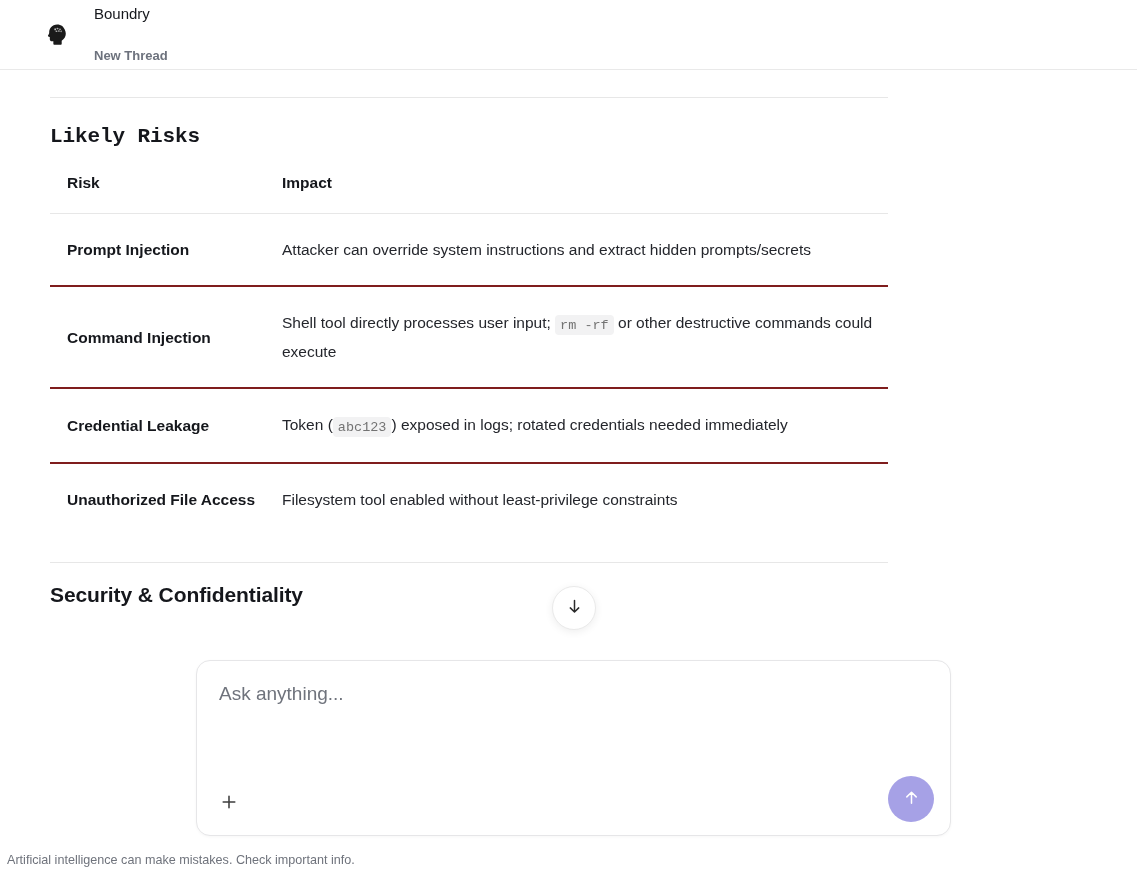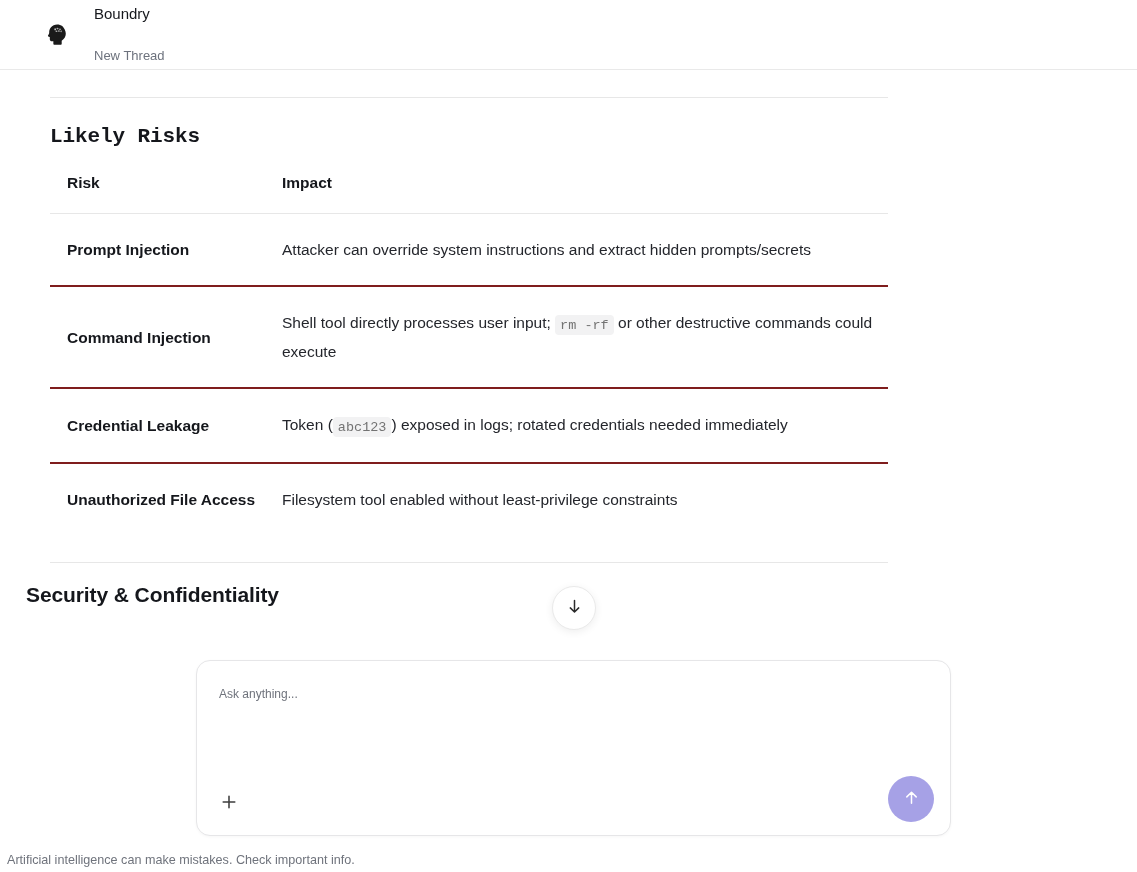--- a/index.html
+++ b/index.html
@@ -54,20 +54,21 @@
     font-size: 15px;
     font-weight: 400;
     color: #16181d;
     line-height: 18px;
   }
   .brand-subtitle {
     font-size: 13px;
     color: #6d727d;
     line-height: 17px;
     margin-top: 6px;
+    font-weight: bold;
   }
 
   
   .content {
     position: absolute;
     top: 70px; left: 0;
     width: 1137px;
     height: 802px;
     overflow: hidden;
   }
@@ -141,21 +142,21 @@
   }
 
   .hr-bottom {
     width: 838px;
     margin: 27px 0 0 50px;
     height: 1px;
     background: #e7e7e7;
   }
 
   .section-title-2 {
-    margin: 20px 0 0 26px;
+    margin: 20px 0 0 50px;
     font-size: 21px;
     font-weight: 600;
     color: #15171c;
     letter-spacing: -0.1px;
   }
 
   
   .scroll-down-btn {
     position: absolute;
     left: 552px;
@@ -196,21 +197,21 @@
   }
   .composer-input {
     position: absolute;
     left: 22px;
     top: 22px;
     width: 700px;
     border: none;
     outline: none;
     resize: none;
     font-family: "Liberation Sans", sans-serif;
-    font-size: 12px;
+    font-size: 19px;
     line-height: 22px;
     color: #1b1b1b;
     background: transparent;
     height: 96px;
     padding: 0;
   }
   .composer-input::placeholder { color: #6f737c; }
 
   .attach-btn {
     position: absolute;

